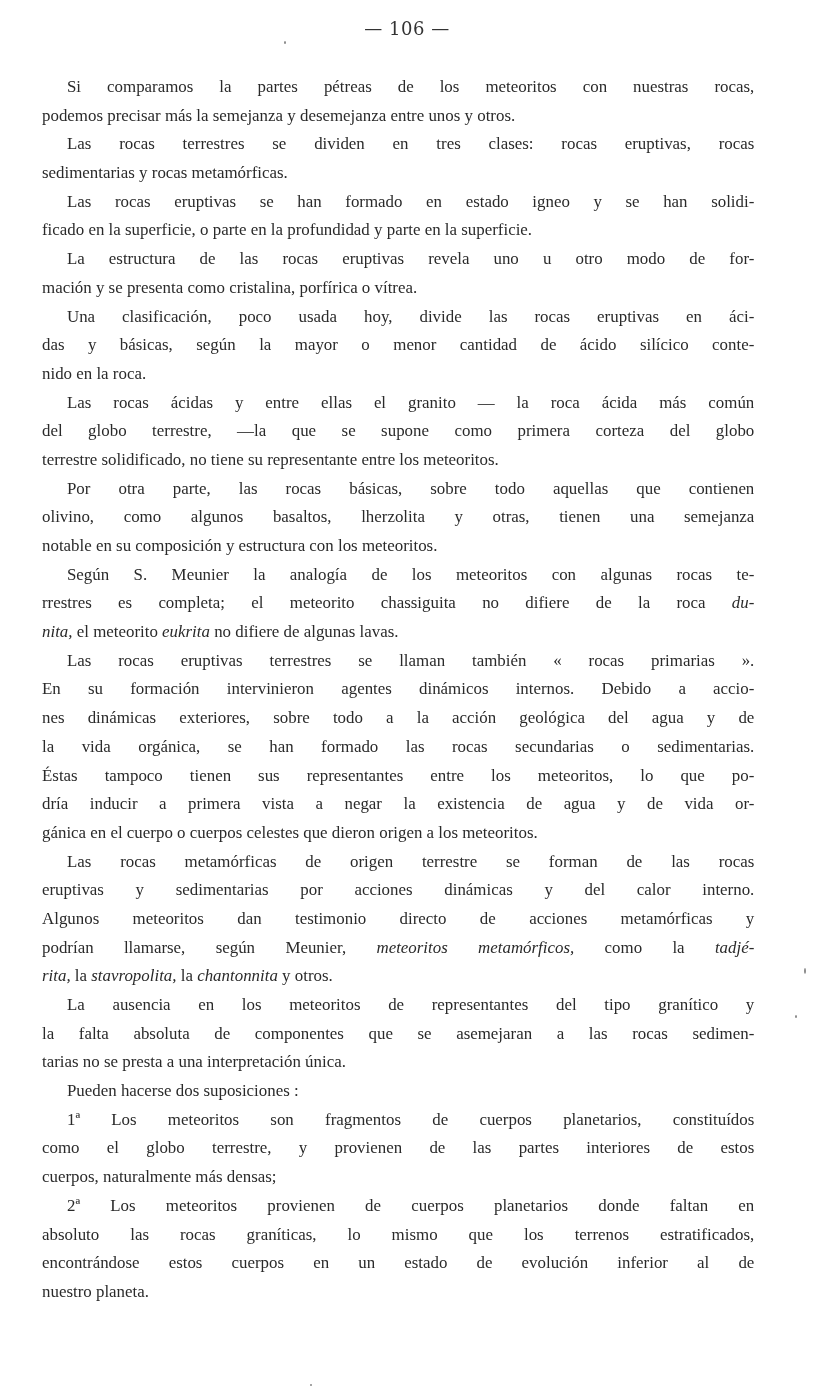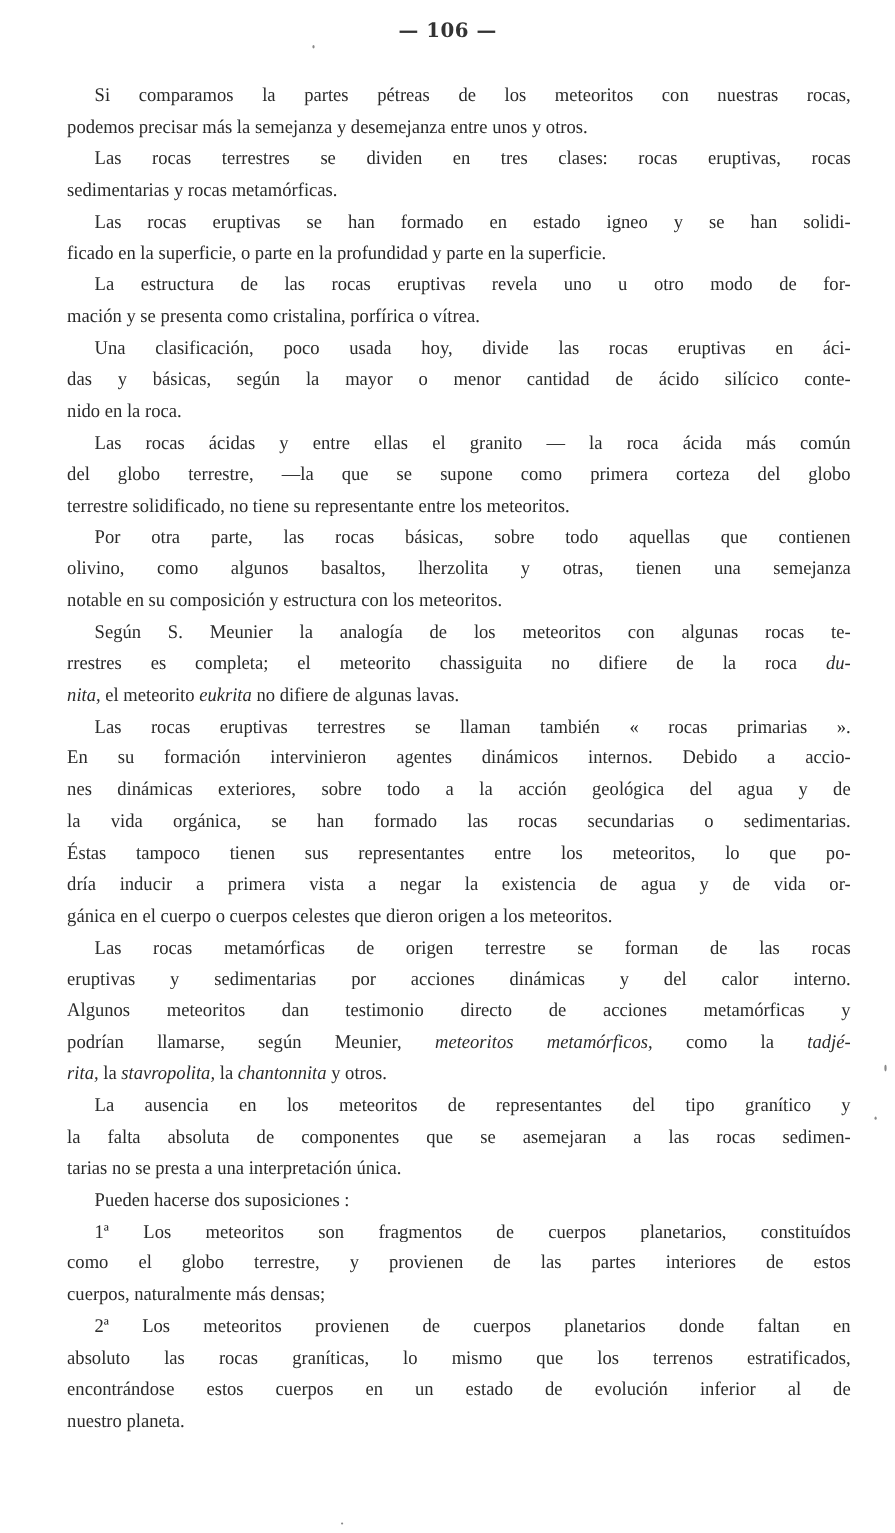--- a/index.html
+++ b/index.html
@@ -17,26 +17,25 @@
     }
     .page-number {
       position: absolute;
       top: 18px;
       left: 0;
       width: 814px;
       text-align: center;
       font-size: 18px;
       letter-spacing: 0.5px;
       color: #333;
-      font-weight: bold;
     }
     .body-text {
       position: absolute;
       top: 72px;
-      left: 61px;
+      left: 42px;
       width: 712px;
     }
     .line {
       height: 28.7px;
       line-height: 28.7px;
       font-size: 17.6px;
       white-space: nowrap;
       text-align: justify;
       text-align-last: justify;
       font-family: "Liberation Serif", "DejaVu Serif", serif;

